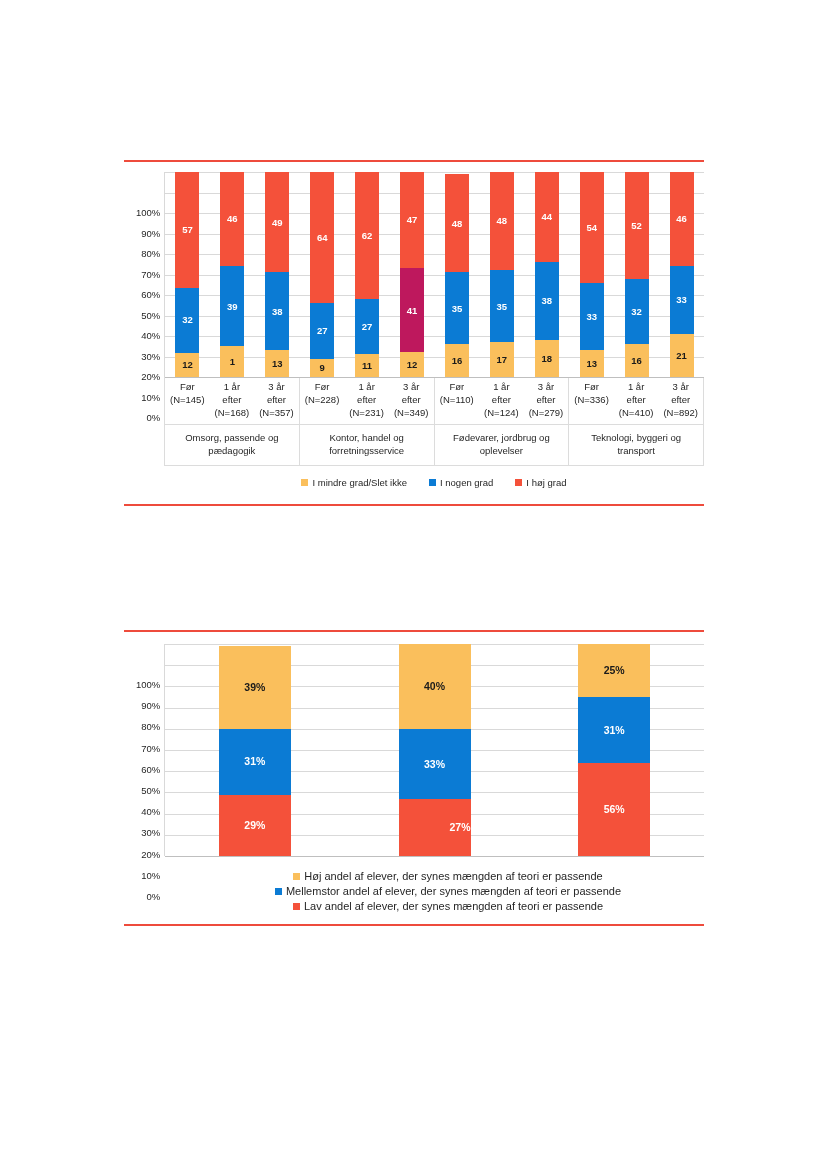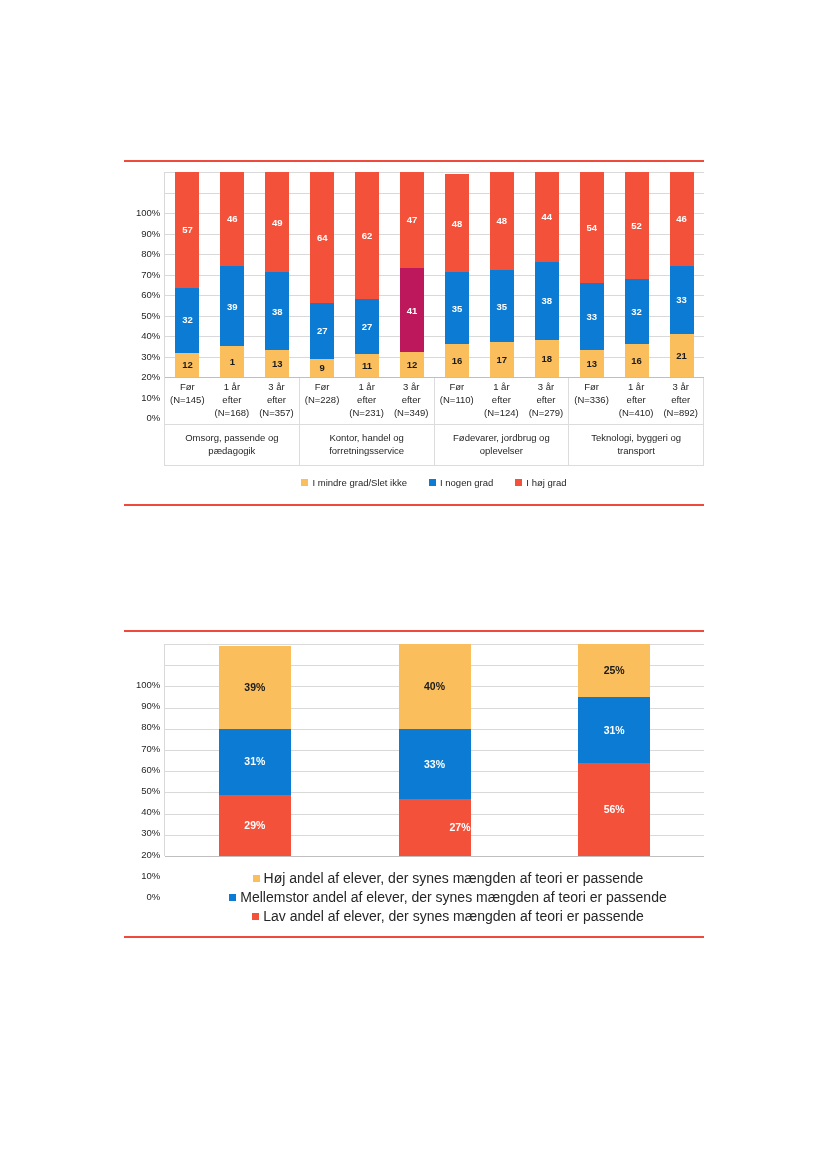--- a/index.html
+++ b/index.html
@@ -222,21 +222,21 @@
     white-space: nowrap;
   }
   .legend-2 {
     margin-top: 14px;
     margin-left: 40px;
     display: flex;
     flex-direction: column;
     align-items: center;
     gap: 3px;
   }
-  .legend-2 .legend-item { font-size: 14px; padding-left: 28px; }
+  .legend-2 .legend-item { font-size: 11px; padding-left: 28px; }
 </style>
 </head>
 <body>
 
 <div class="figure" id="figure-1">
 
   <div class="rule rule-top-1"></div>
 
   <div class="chart" id="chart1">
     <div class="plot-row">

